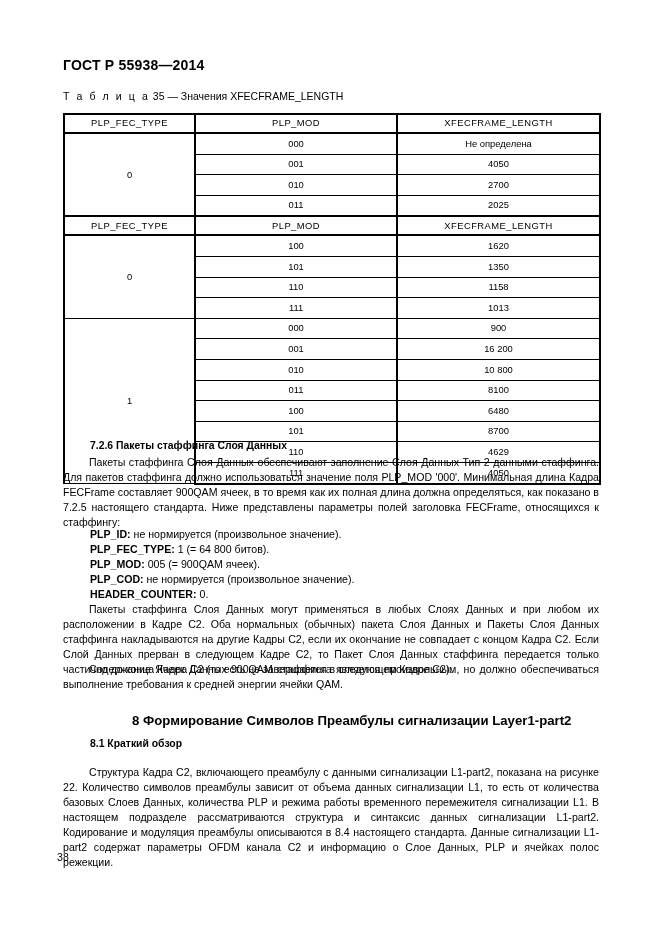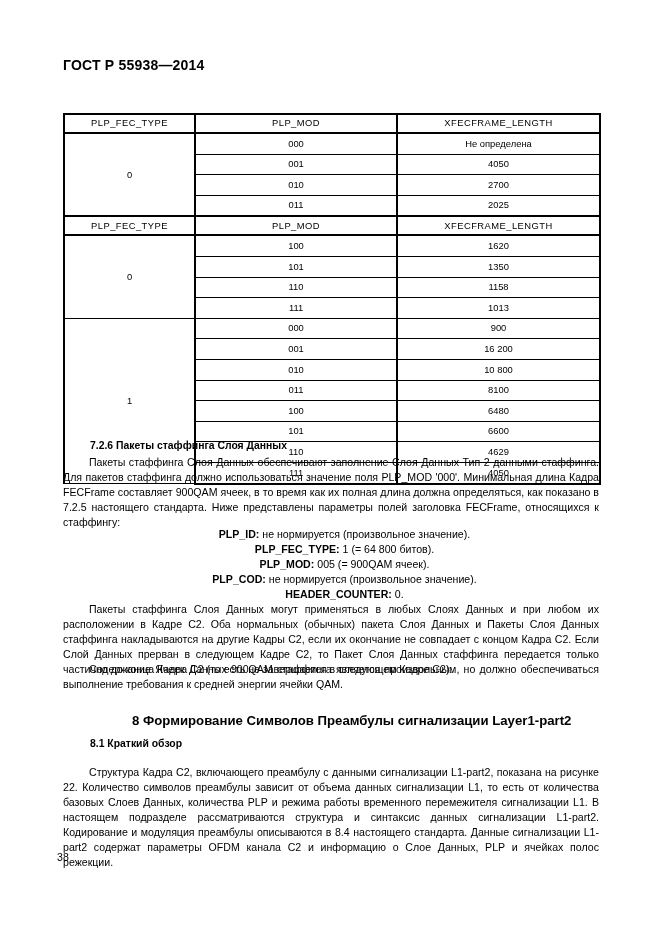--- a/index.html
+++ b/index.html
@@ -131,20 +131,24 @@
     font-size: 10.6px;
   }
 </style>
 </head>
 <body>
 
 <div class="page">
 
   <div class="doc-header">ГОСТ Р 55938—2014</div>
 
+  <div class="table-caption">
+    <span class="spaced">Т а б л и ц а</span>
+    <span>35 — Значения XFECFRAME_LENGTH</span>
+  </div>
 
   <div class="tbl-wrap">
     <table class="xfec">
       <colgroup>
         <col style="width:131px">
         <col style="width:202px">
         <col style="width:203px">
       </colgroup>
       <tbody id="tbl-body">
           <tr class="hdr-row">
@@ -207,39 +211,39 @@
           <tr class="data-row">
             <td class="colmod">011</td>
             <td class="colxl">8100</td>
           </tr>
           <tr class="data-row">
             <td class="colmod">100</td>
             <td class="colxl">6480</td>
           </tr>
           <tr class="data-row">
             <td class="colmod">101</td>
-            <td class="colxl">6600</td>
+            <td class="colxl">8700</td>
           </tr>
           <tr class="data-row">
             <td class="colmod">110</td>
             <td class="colxl">4629</td>
           </tr>
           <tr class="data-row last-row">
             <td class="colmod">111</td>
             <td class="colxl">4050</td>
           </tr>
         </tbody>
     </table>
   </div>
 
   <div class="sec-head" style="top:440px;">7.2.6 Пакеты стаффинга Слоя Данных</div>
 
   <div class="para" style="top:455px;"><span class="indent"></span><span>Пакеты стаффинга Слоя Данных обеспечивают заполнение Слоя Данных Тип 2 данными стаффинга. Для пакетов стаффинга должно использоваться значение поля PLP_MOD '000'. Минимальная длина Кадра FECFrame составляет 900QAM ячеек, в то время как их полная длина должна определяться, как показано в 7.2.5 настоящего стандарта. Ниже представлены параметры полей заголовка FECFrame, относящихся к стаффингу:</span></div>
 
-  <div class="deflist" style="top:527px;text-align:center;">
+  <div class="deflist" style="top:527px;">
     <div id="param-list">
         <div><b>PLP_ID:</b><span> не нормируется (произвольное значение).</span></div>
         <div><b>PLP_FEC_TYPE:</b><span> 1 (= 64 800 битов).</span></div>
         <div><b>PLP_MOD:</b><span> 005 (= 900QAM ячеек).</span></div>
         <div><b>PLP_COD:</b><span> не нормируется (произвольное значение).</span></div>
         <div><b>HEADER_COUNTER:</b><span> 0.</span></div>
       </div>
   </div>
 
   <div class="para" style="top:602px;"><span class="indent"></span><span>Пакеты стаффинга Слоя Данных могут применяться в любых Слоях Данных и при любом их расположении в Кадре C2. Оба нормальных (обычных) пакета Слоя Данных и Пакеты Слоя Данных стаффинга накладываются на другие Кадры C2, если их окончание не совпадает с концом Кадра C2. Если Слой Данных прерван в следующем Кадре C2, то Пакет Слоя Данных стаффинга передается только частично до конца Кадра C2 (то есть не завершается в следующем Кадре C2).</span></div>

